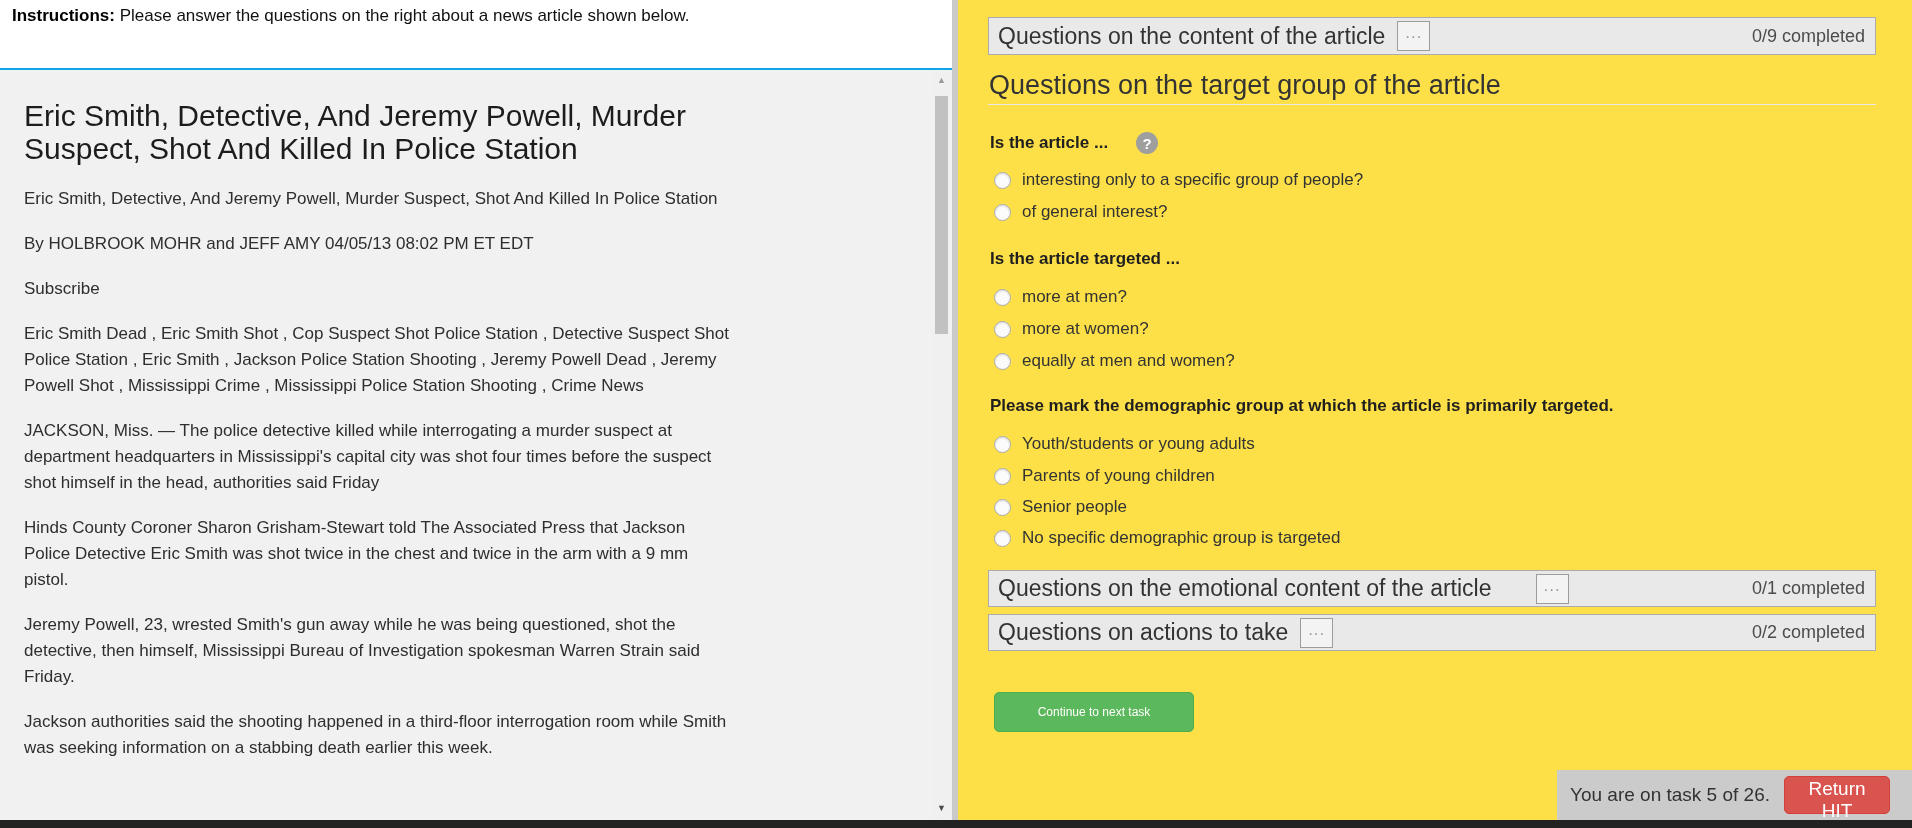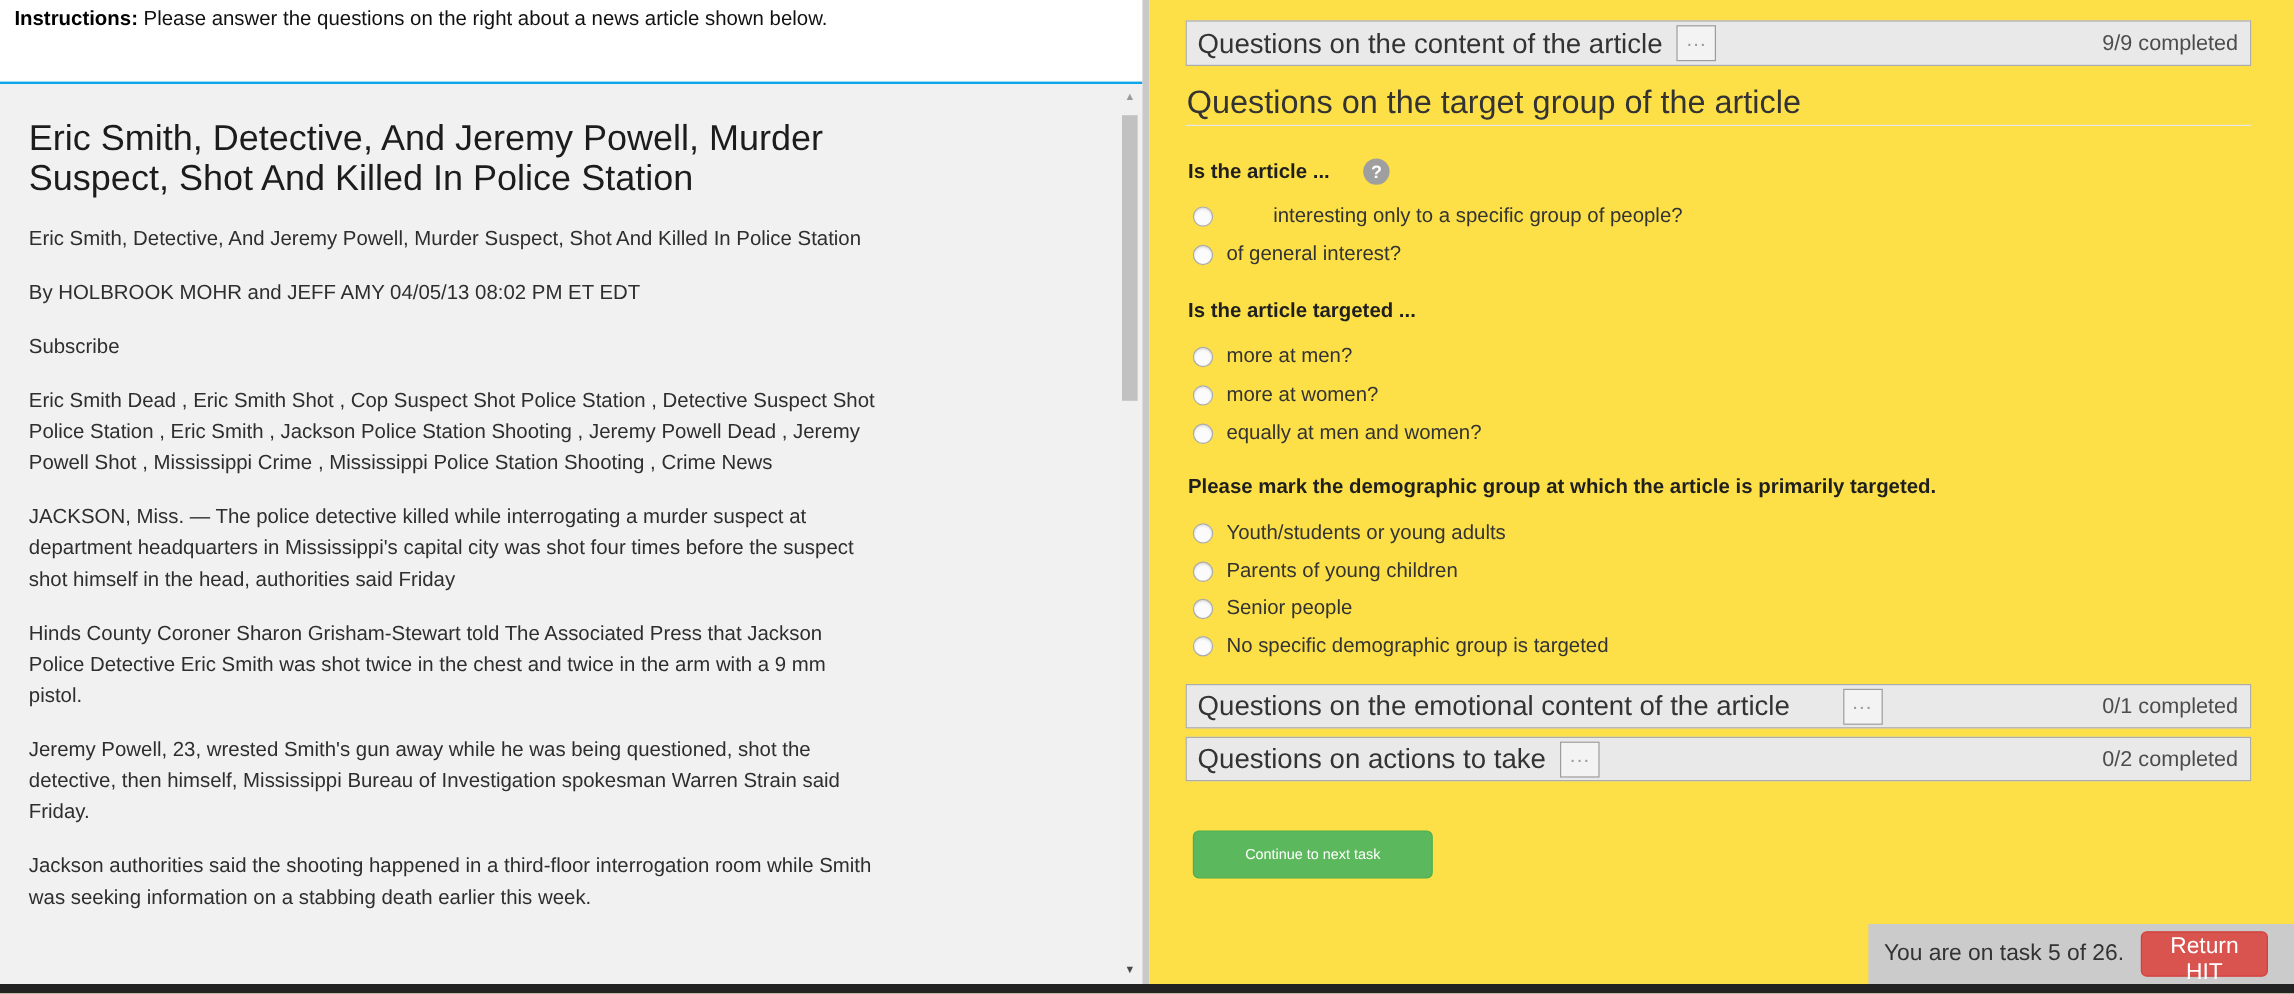--- a/index.html
+++ b/index.html
@@ -156,31 +156,31 @@
     </div>
   </div>
 
   <div class="panel-divider"></div>
 
   <div class="right-panel">
 
     <div class="acc-header" style="top:17px;">
       <span class="acc-title">Questions on the content of the article</span>
       <span class="acc-toggle">...</span>
-      <span class="acc-status">9/9 completed</span>
+      <span class="acc-status">0/9 completed</span>
     </div>
 
     <div class="section-title">Questions on the target group of the article</div>
     <div class="section-rule"></div>
 
     <div class="prompt" style="top:132px;">
       <span>Is the article ...</span>
       <span class="help-icon">?</span>
     </div>
-    <div class="opt" style="top:169px;gap:39px;">
+    <div class="opt" style="top:169px;">
       <span class="radio"></span>
       <span class="opt-label">interesting only to a specific group of people?</span>
     </div>
     <div class="opt" style="top:201px;">
       <span class="radio"></span>
       <span class="opt-label">of general interest?</span>
     </div>
 
     <div class="prompt" style="top:249px;">
       <span>Is the article targeted ...</span>

